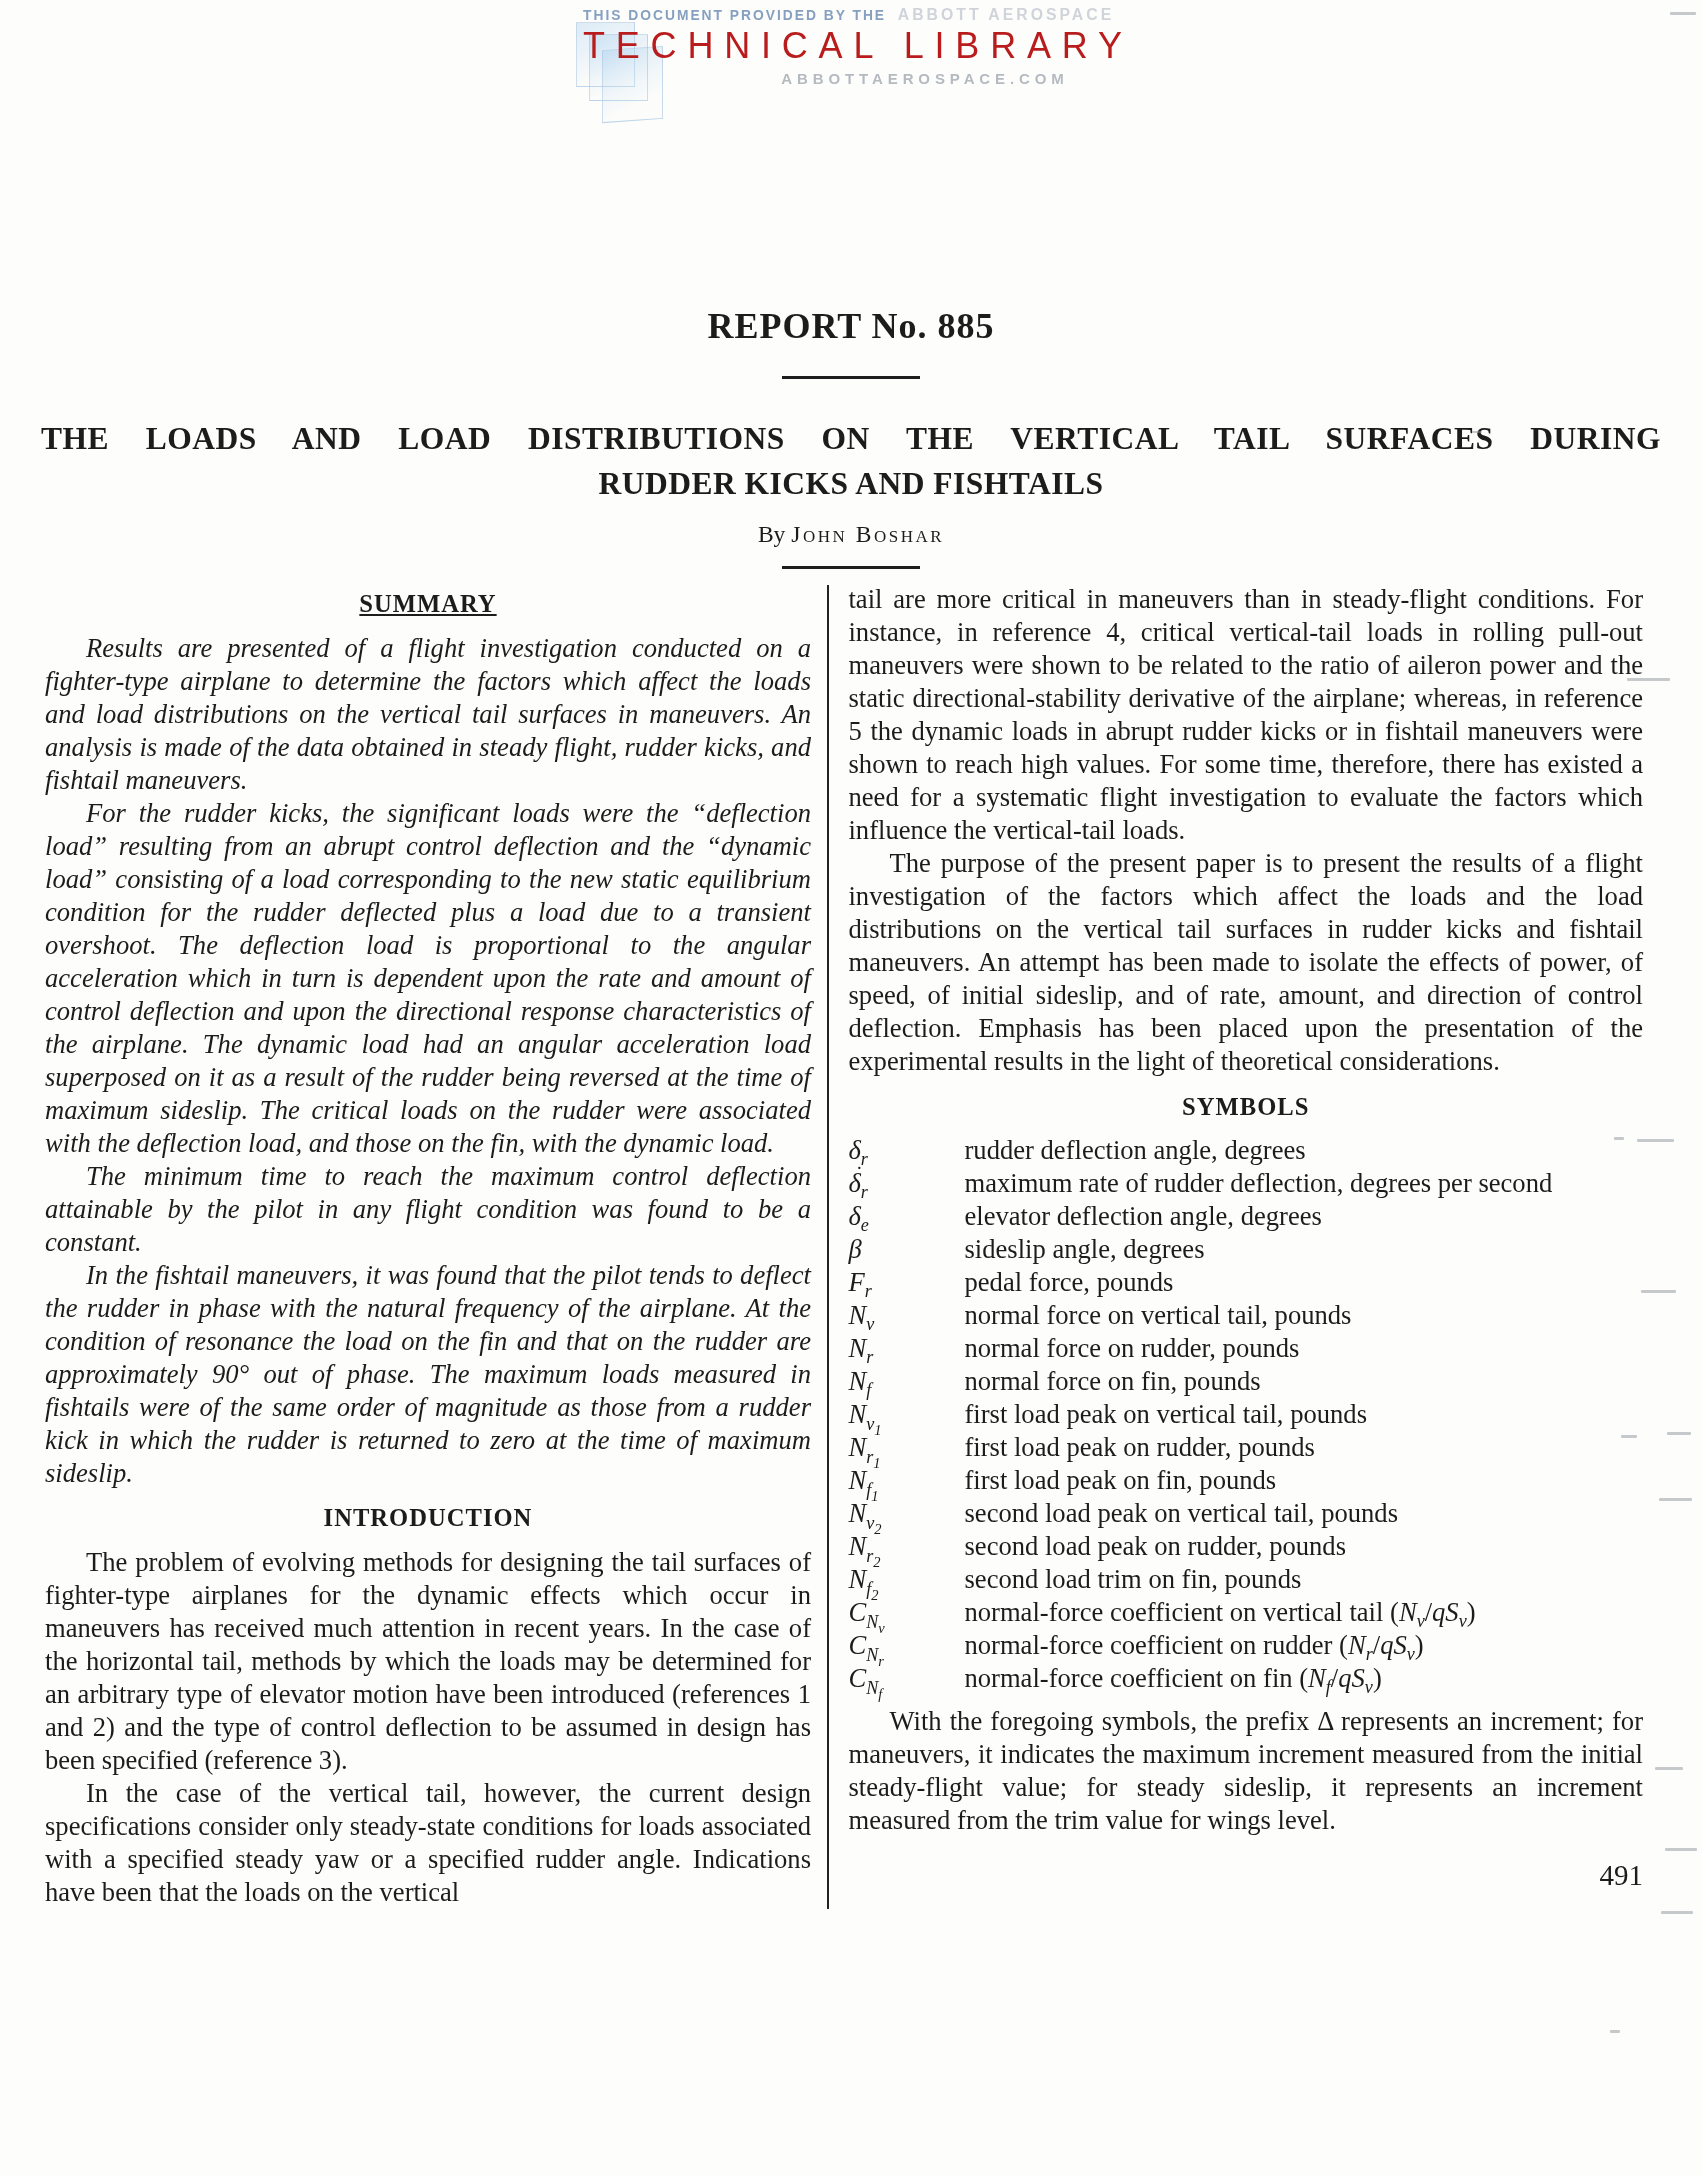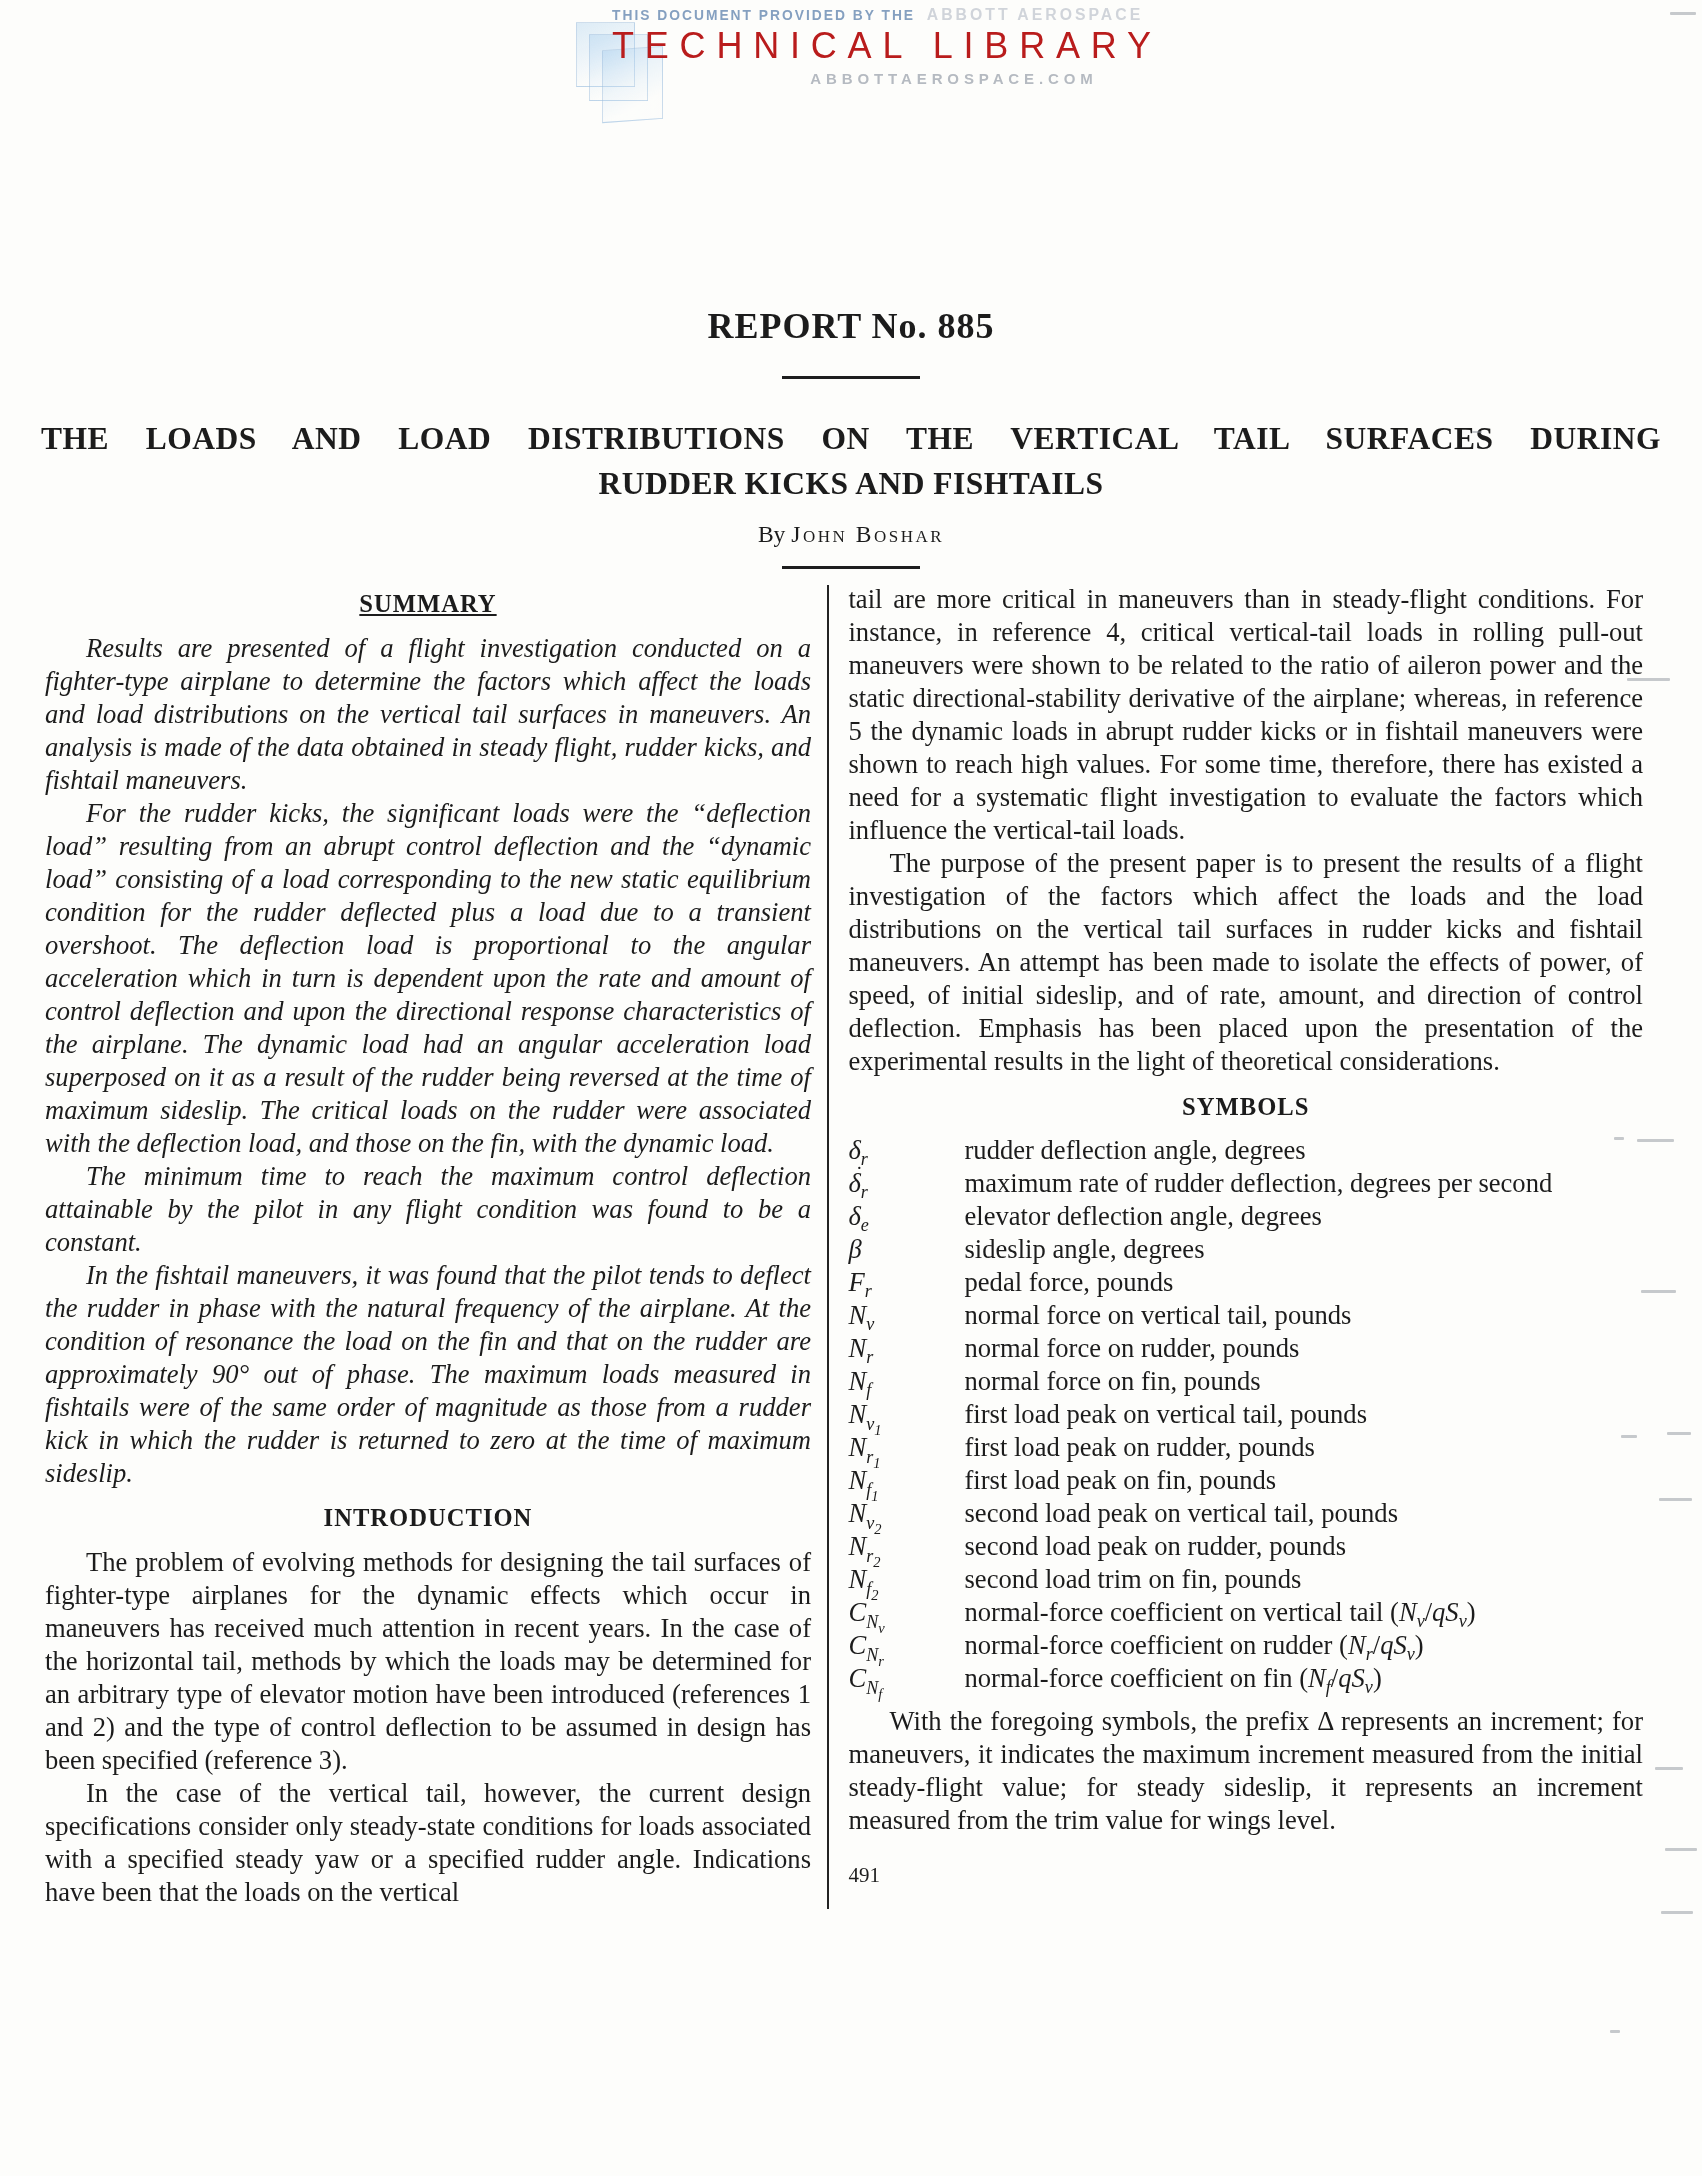--- a/index.html
+++ b/index.html
@@ -8,21 +8,21 @@
     width:1702px;height:2176px;
     margin:0 auto;
     background:#fdfdfb;
     overflow:hidden;
     font-family:"Liberation Serif","DejaVu Serif",serif;
     color:#1c1c1c;
   }
 
   
   .brand{position:absolute;top:5.9px;left:0;width:100%;font-family:"Liberation Sans","DejaVu Sans",sans-serif;}
-  .brand-inner{position:absolute;left:612px;top:0;width:512px;text-align:center;}
+  .brand-inner{position:absolute;left:583px;top:0;width:512px;text-align:center;}
   .brand-line1{font-size:13.8px;letter-spacing:2px;white-space:nowrap;font-weight:bold;}
   .brand-abbott{font-size:15.8px;letter-spacing:3px;font-weight:bold;}
   .brand-line2{font-size:36px;letter-spacing:10.8px;margin-top:1px;white-space:nowrap;font-weight:400;}
   .brand-line3{font-size:15px;letter-spacing:4.9px;margin-top:3px;padding-left:172px;white-space:nowrap;font-weight:bold;}
   .wm{position:absolute;left:576px;top:15.8px;width:108px;height:106px;}
   .wm .sheet{position:absolute;border:1px solid rgba(150,185,218,.45);
     background:linear-gradient(155deg,rgba(165,205,238,.38),rgba(240,246,252,.06) 75%);}
   .wm .s1{left:0;top:0;width:57px;height:63px;}
   .wm .s2{left:12.8px;top:12.8px;width:57px;height:65px;}
   .wm .s3{left:25.6px;top:26.6px;width:59px;height:71px;transform:skewY(-4deg);}
@@ -55,21 +55,21 @@
   .symbols{margin:7.9px 0 9.9px;}
   .sym-row{display:grid;grid-template-columns:116px 1fr;}
   .sym-term{white-space:nowrap;}
   .sym-desc{padding-left:55px;text-indent:-55px;max-width:630px;}
   sub{font-size:68%;line-height:0;}
   sub sub{font-size:80%;}
   .base{position:relative;display:inline-block;}
   .base.dotted::after{content:"\02D9";position:absolute;left:.34em;top:-.46em;font-size:.8em;}
 
   .closing{margin-top:9.9px;}
-  .pageno{margin-top:21.7px;font-size:21px;}
+  .pageno{text-align:right;margin-top:21.7px;font-size:29px;}
 
   
   .art{position:absolute;height:3px;background:#8f969d;opacity:.5;border-radius:1px;}
 </style>
 </head>
 <body>
 
 <div class="page">
 
   <div class="brand">

